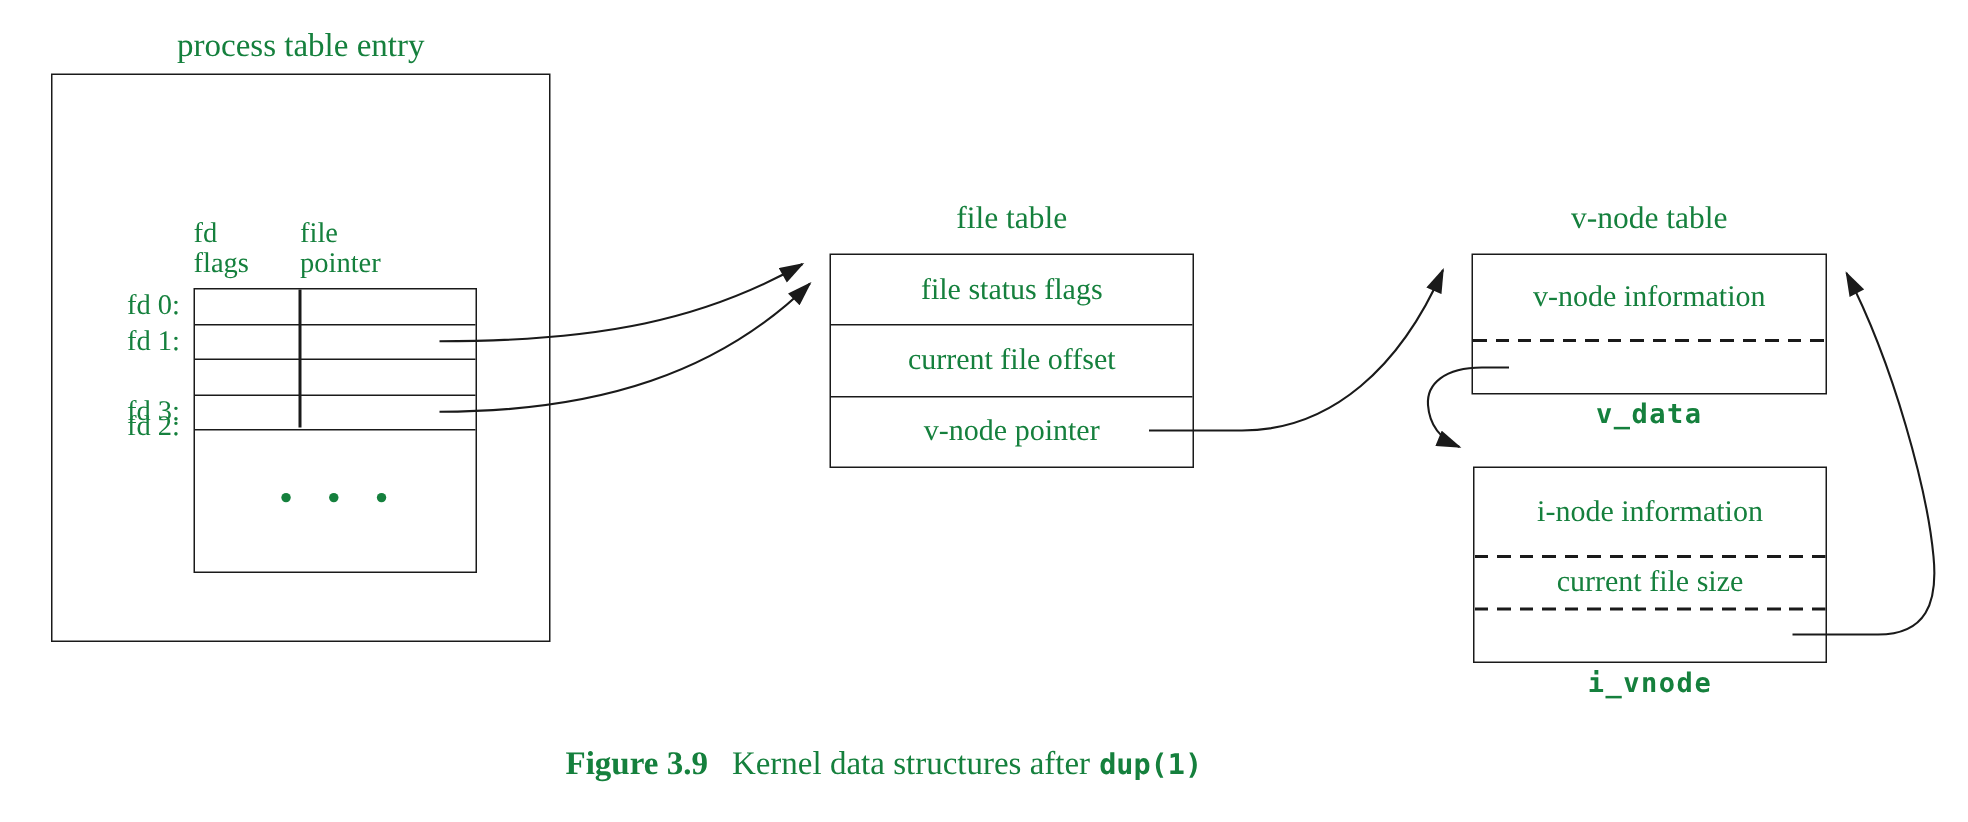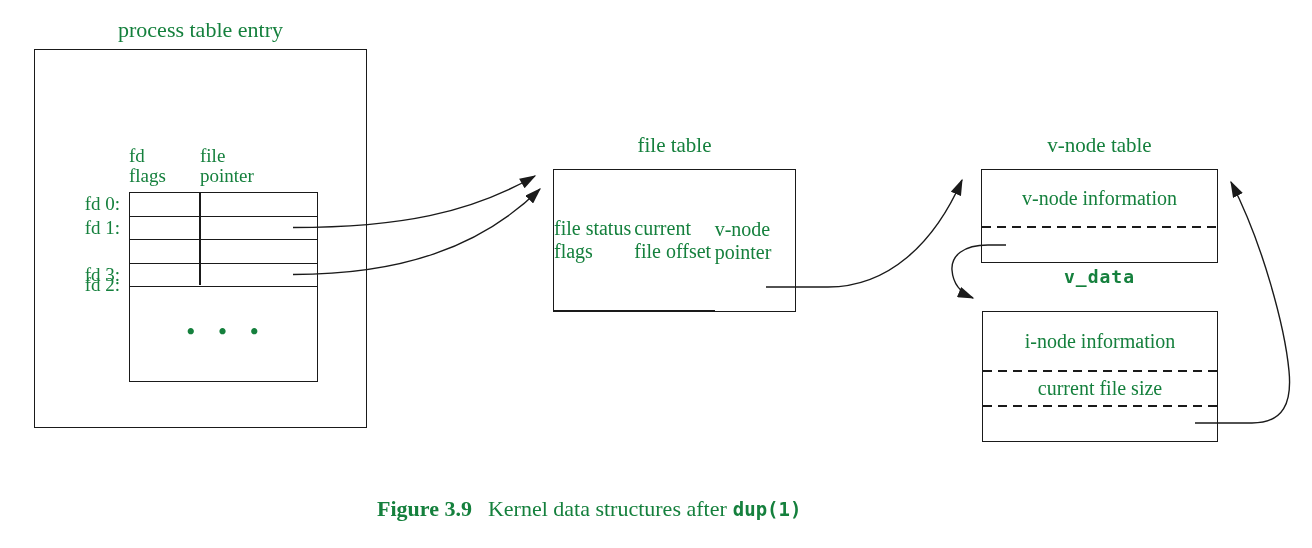--- a/index.html
+++ b/index.html
@@ -53,38 +53,39 @@
   <div class="box" style="left:129px;top:192px;width:189px;height:190px;border-width:1.8px;">
     <div class="fd-row"></div>
     <div class="fd-row"></div>
     <div class="fd-row"></div>
     <div class="fd-row"></div>
     <div class="fd-divider" style="left:69px;"></div>
     <div class="dots" style="top:126px;">• • •</div>
   </div>
 
   <div class="abs title ctr" style="left:553px;top:133px;width:243px;font-size:21px;">file table</div>
-  <div class="box" style="left:553px;top:169px;width:243px;height:143px;display:flex;flex-direction:row;">
+  <div class="box" style="left:553px;top:169px;width:243px;height:143px;display:flex;flex-direction:column;">
     <div class="cell" style="flex:1;border-bottom:1.6px solid #1a1a1a;">file status flags</div>
     <div class="cell" style="flex:1;border-bottom:1.6px solid #1a1a1a;">current file offset</div>
     <div class="cell" style="flex:1;">v-node pointer</div>
   </div>
 
   <div class="abs title ctr" style="left:981px;top:133px;width:237px;font-size:21px;">v-node table</div>
   <div class="box" style="left:981px;top:169px;width:237px;height:94px;">
     <div class="cell abs" style="left:0;right:0;top:0;height:57px;">v-node information</div>
     <div class="dash" style="top:56px;"></div>
     <div class="cell abs mono" style="left:0;right:0;top:58px;height:32px;">v_data</div>
   </div>
 
   <div class="box" style="left:982px;top:311px;width:236px;height:131px;padding-left:42px;">
     <div class="cell abs" style="left:0;right:0;top:0;height:58px;">i-node information</div>
     <div class="dash" style="top:58px;"></div>
     <div class="cell abs" style="left:0;right:0;top:59px;height:34px;">current file size</div>
     <div class="dash" style="top:93px;"></div>
+    <div class="cell abs mono" style="left:0;right:0;top:94px;height:34px;">i_vnode</div>
   </div>
 
   <svg width="1312" height="548" viewBox="0 0 1312 548">
     <defs>
       <marker id="ah" viewBox="0 0 12 8" refX="11" refY="4" markerWidth="17" markerHeight="11" markerUnits="userSpaceOnUse" orient="auto">
         <path d="M0,0 L12,4 L0,8 z" fill="#1a1a1a"></path>
       </marker>
     </defs>
     <path d="M 293 227.5 C 400 227.5 470 213 535 176" fill="none" stroke="#1a1a1a" stroke-width="1.4" marker-end="url(#ah)"></path>
     <path d="M 293 274.5 C 400 274.5 480 248 540 189" fill="none" stroke="#1a1a1a" stroke-width="1.4" marker-end="url(#ah)"></path>

